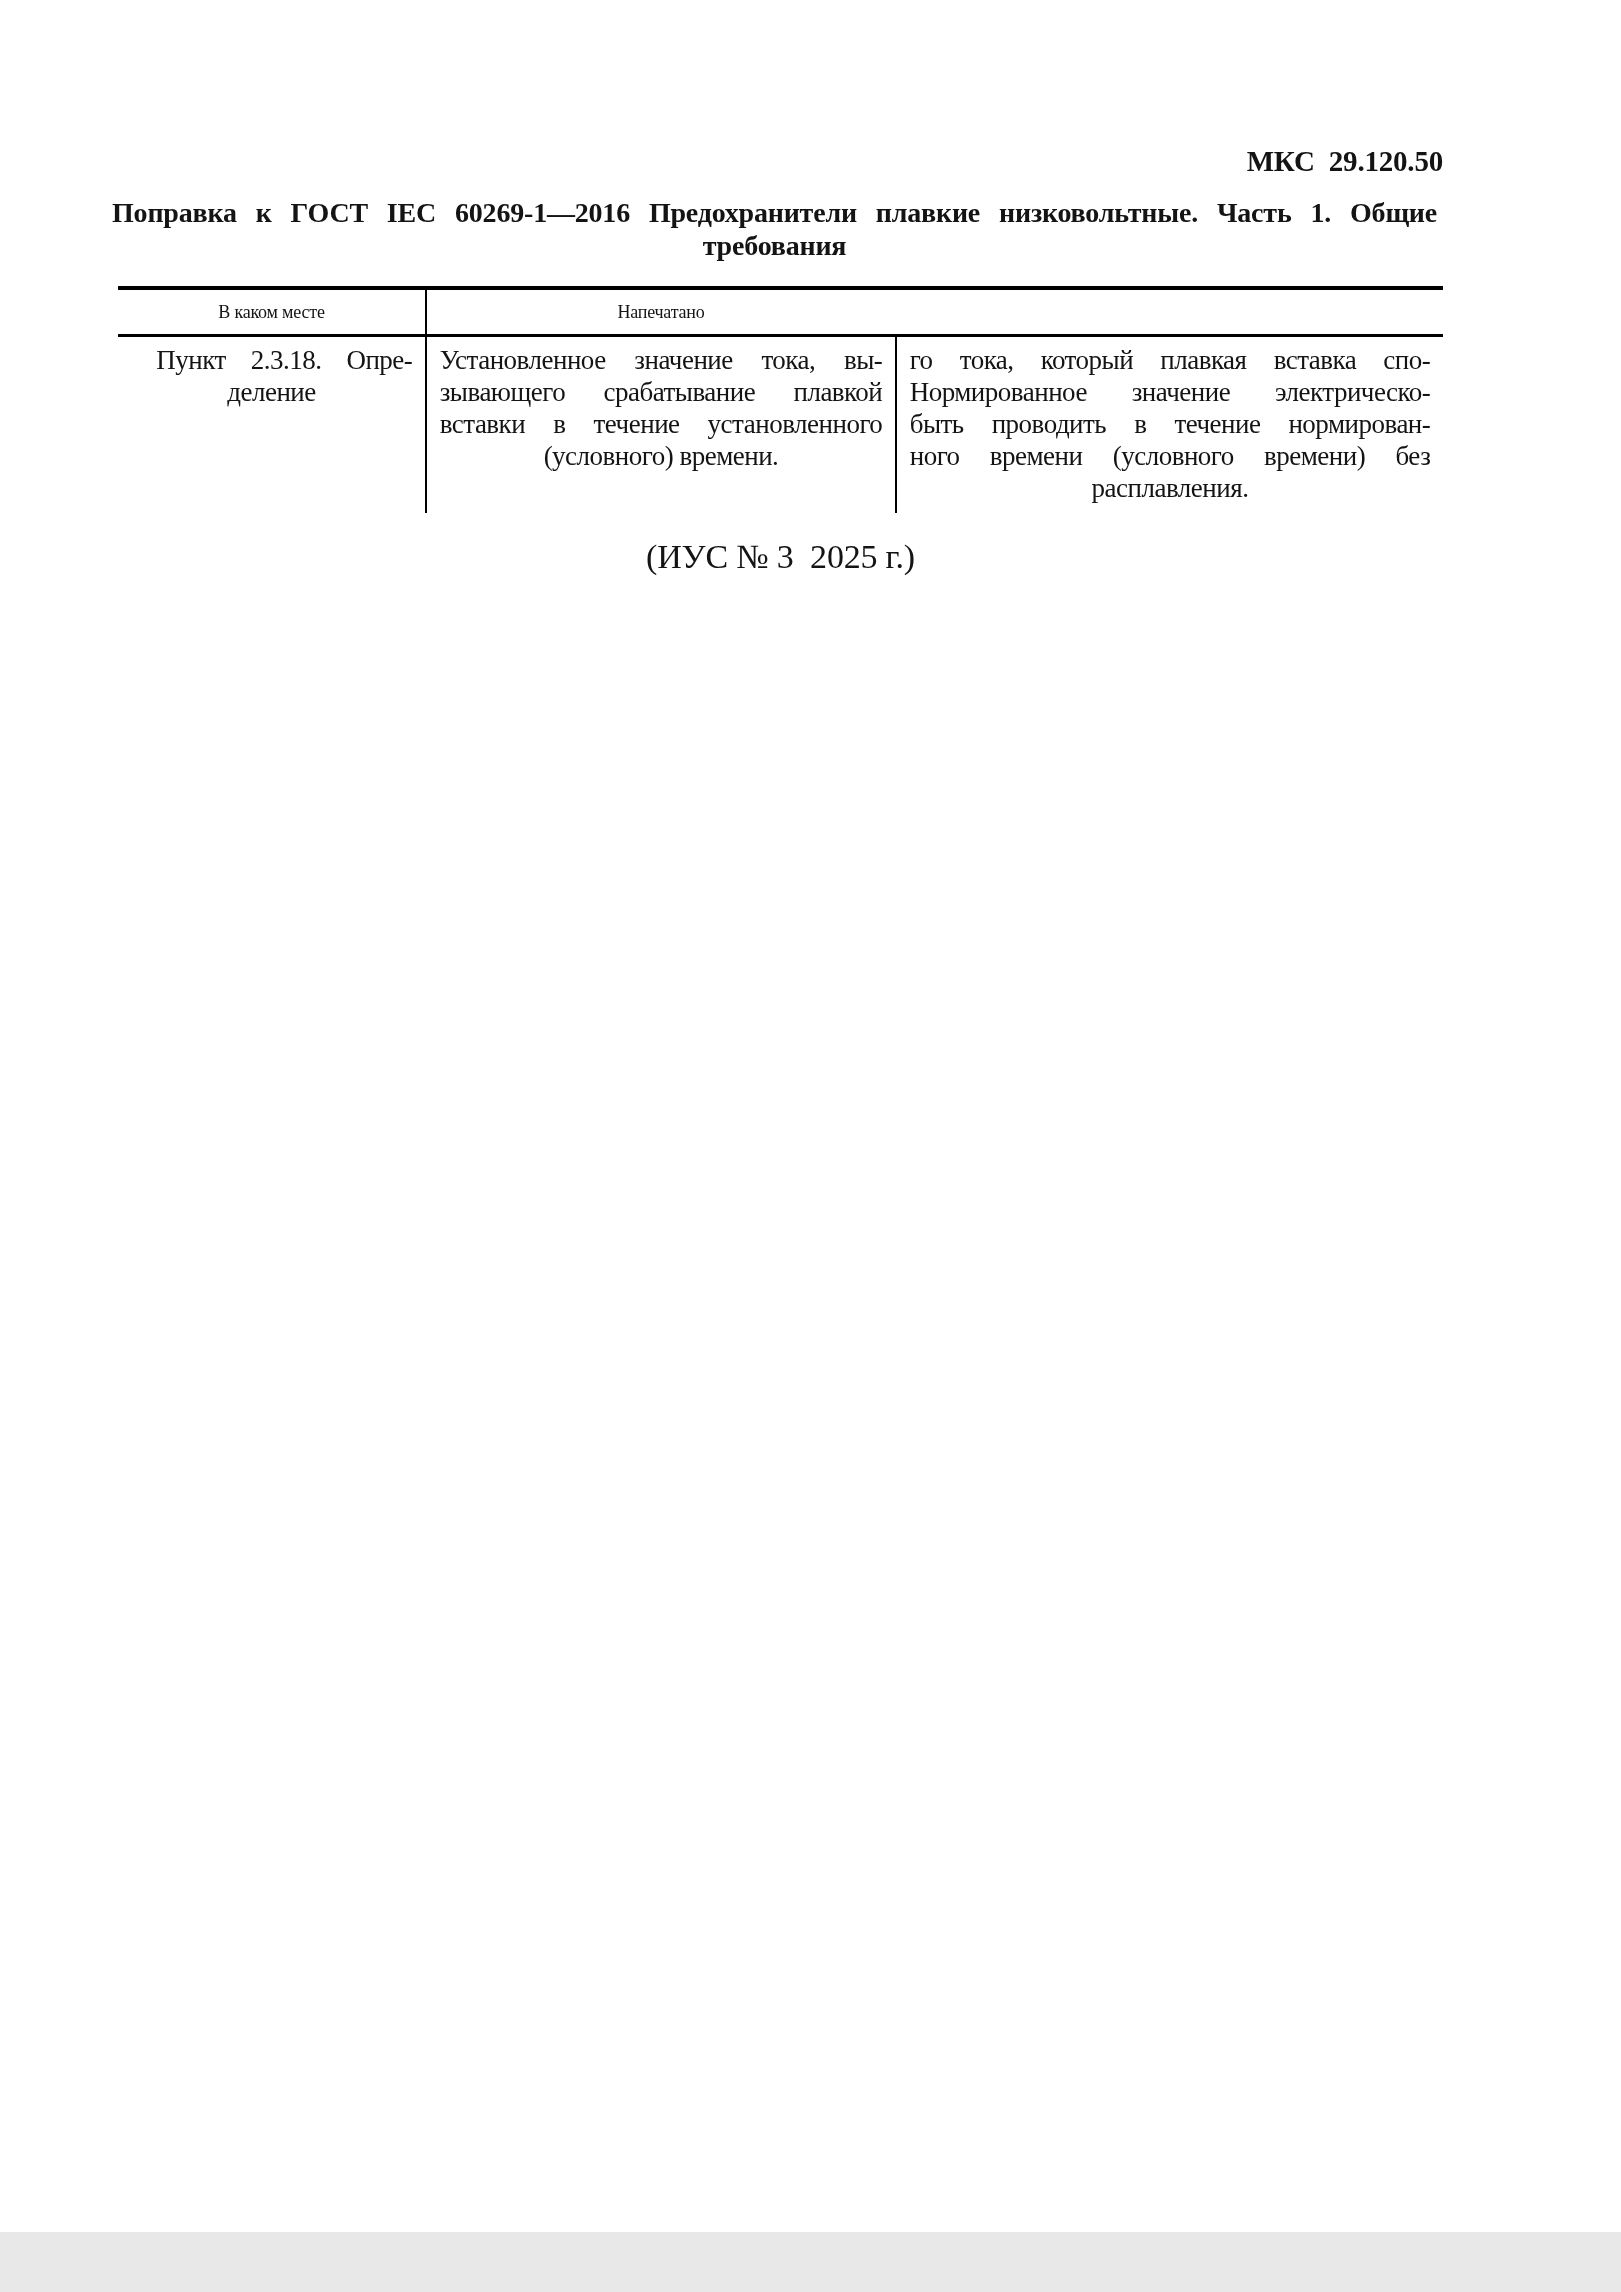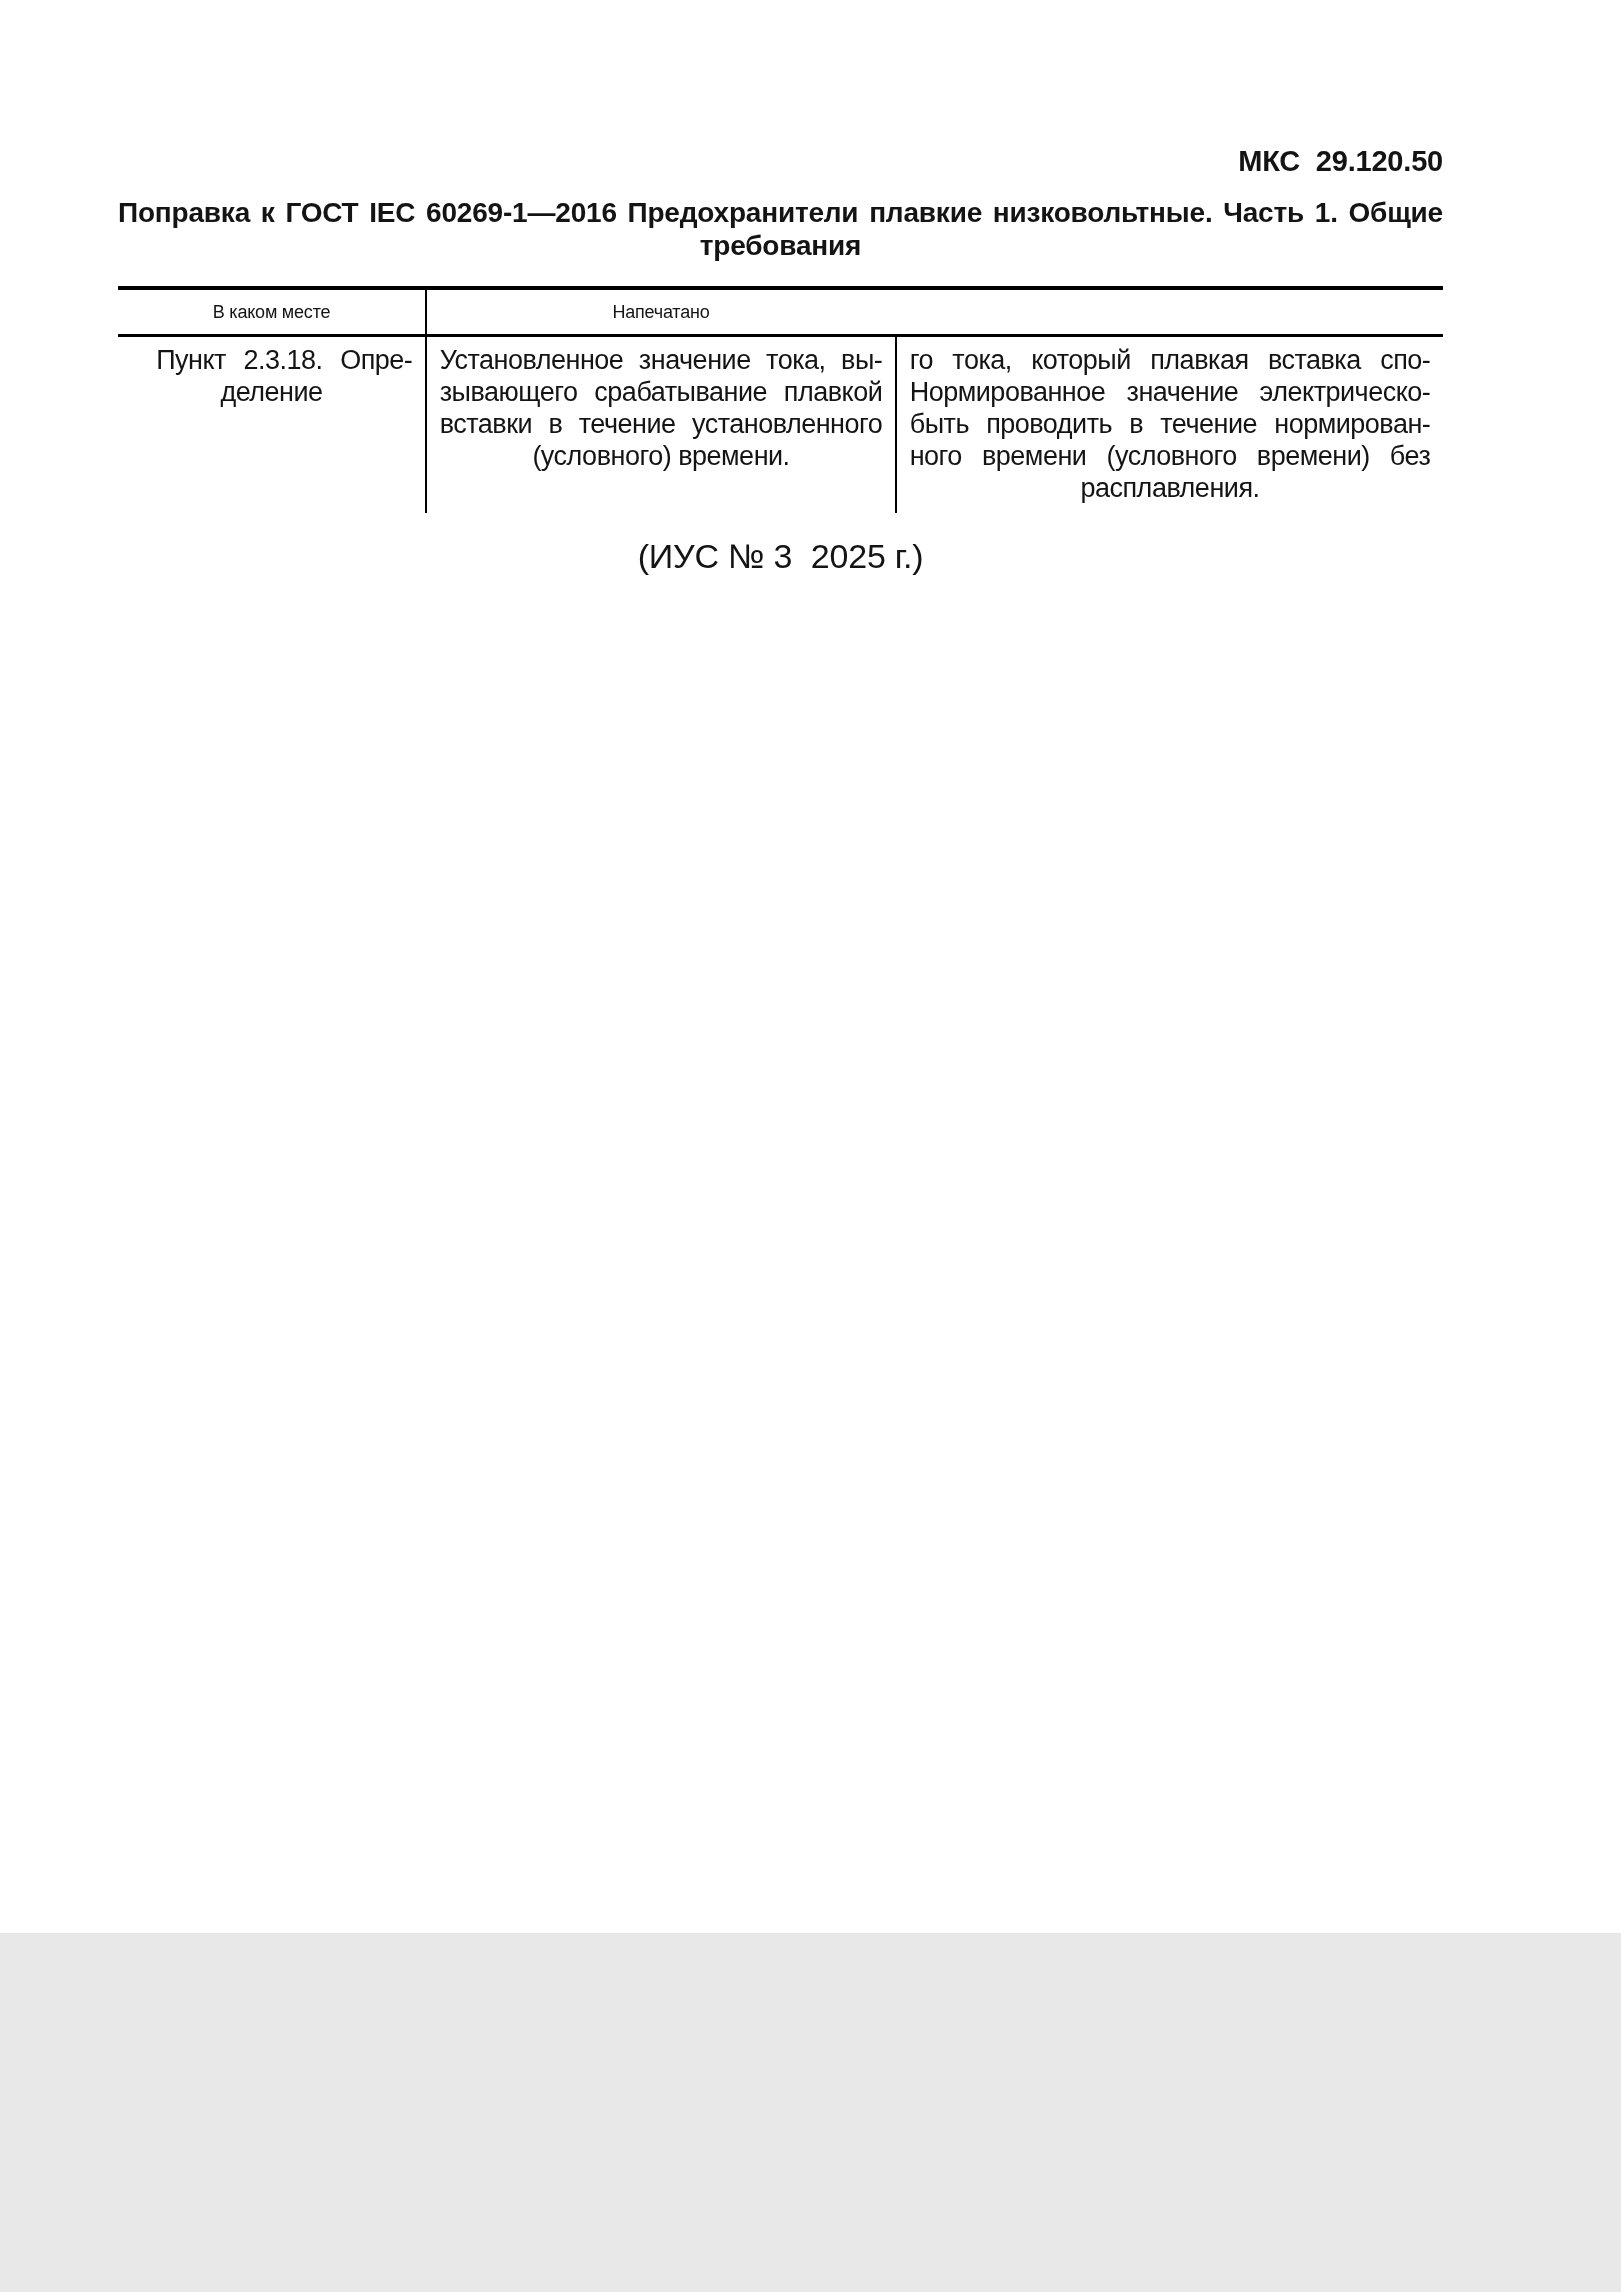--- a/index.html
+++ b/index.html
@@ -3,42 +3,42 @@
 <meta charset="utf-8">
 <style>
   html, body {
     margin: 0;
     padding: 0;
     background: #e8e8e8;
   }
   .page {
     position: relative;
     width: 1621px;
-    height: 1933px;
+    height: 2232px;
     margin: 0 auto;
     background: #ffffff;
     color: #141414;
-    font-family: Liberation Sans, sans-serif;
+    font-family: Liberation Serif, serif;
     overflow: hidden;
   }
   .doc-code {
     position: absolute;
     left: 118px;
     top: 146px;
     width: 1325px;
     font-size: 29px;
     line-height: 31px;
     font-weight: bold;
     text-align: right;
     white-space: pre;
     letter-spacing: -0.2px;
   }
   .doc-title {
     position: absolute;
-    left: 118px;
+    left: 112px;
     top: 196px;
     width: 1325px;
     font-size: 28px;
     line-height: 33px;
     font-weight: bold;
     letter-spacing: -0.2px;
   }
   .gost-table {
     position: absolute;
     left: 118px;

